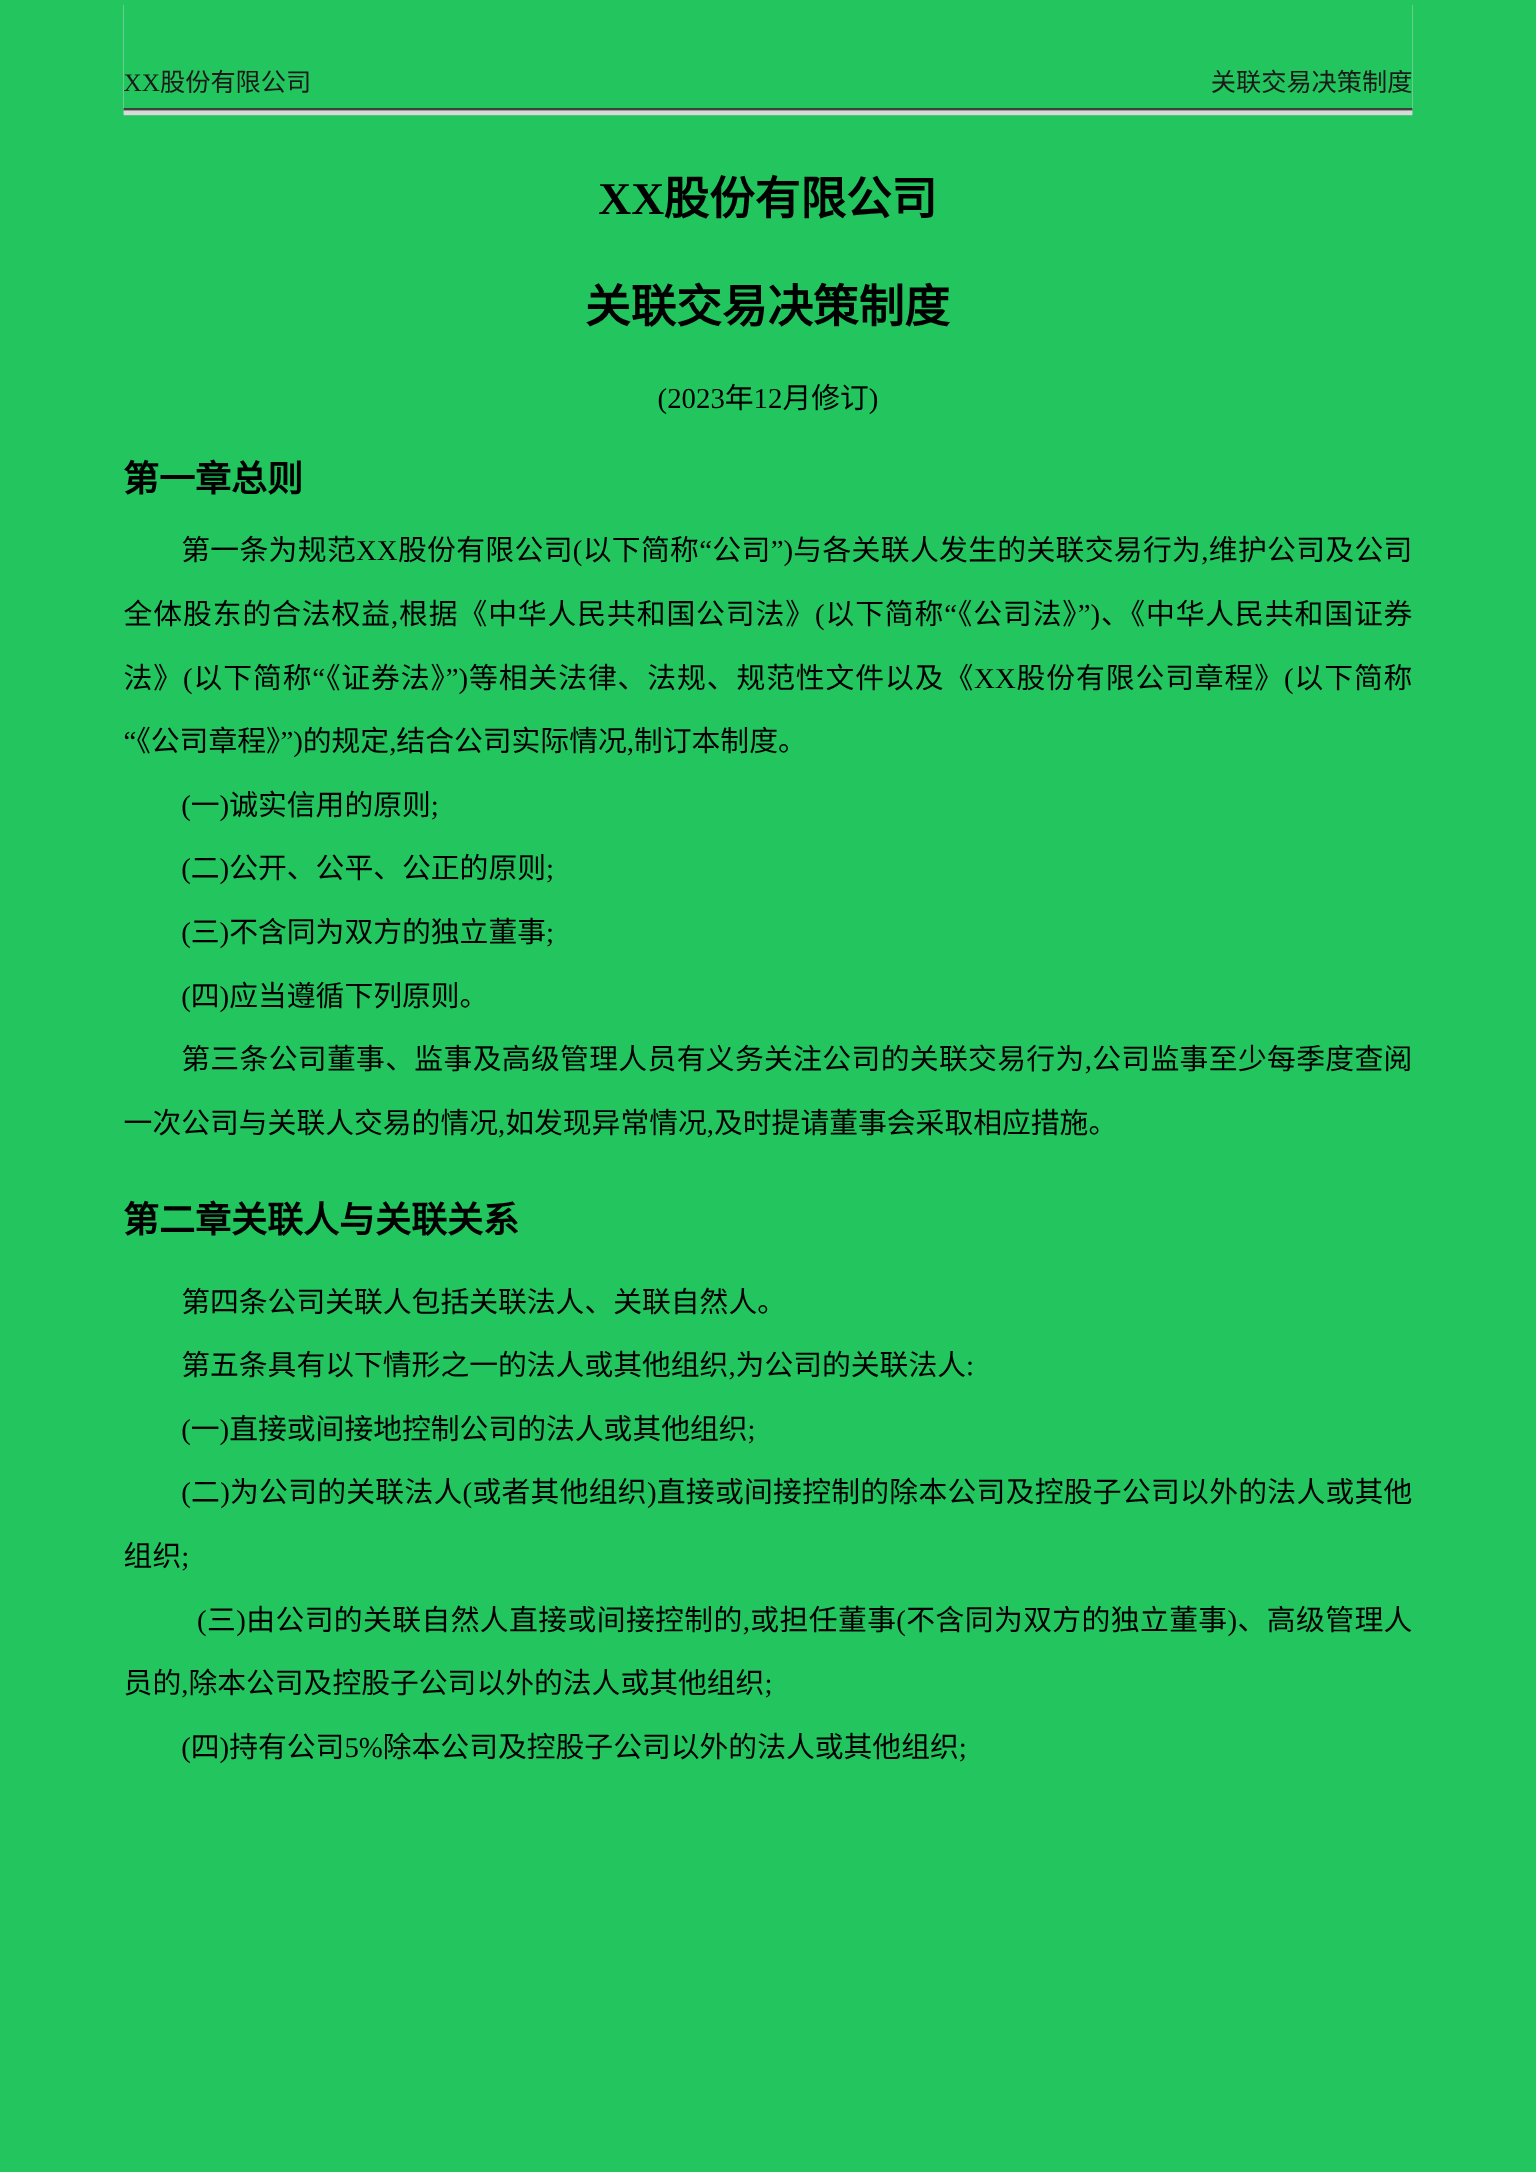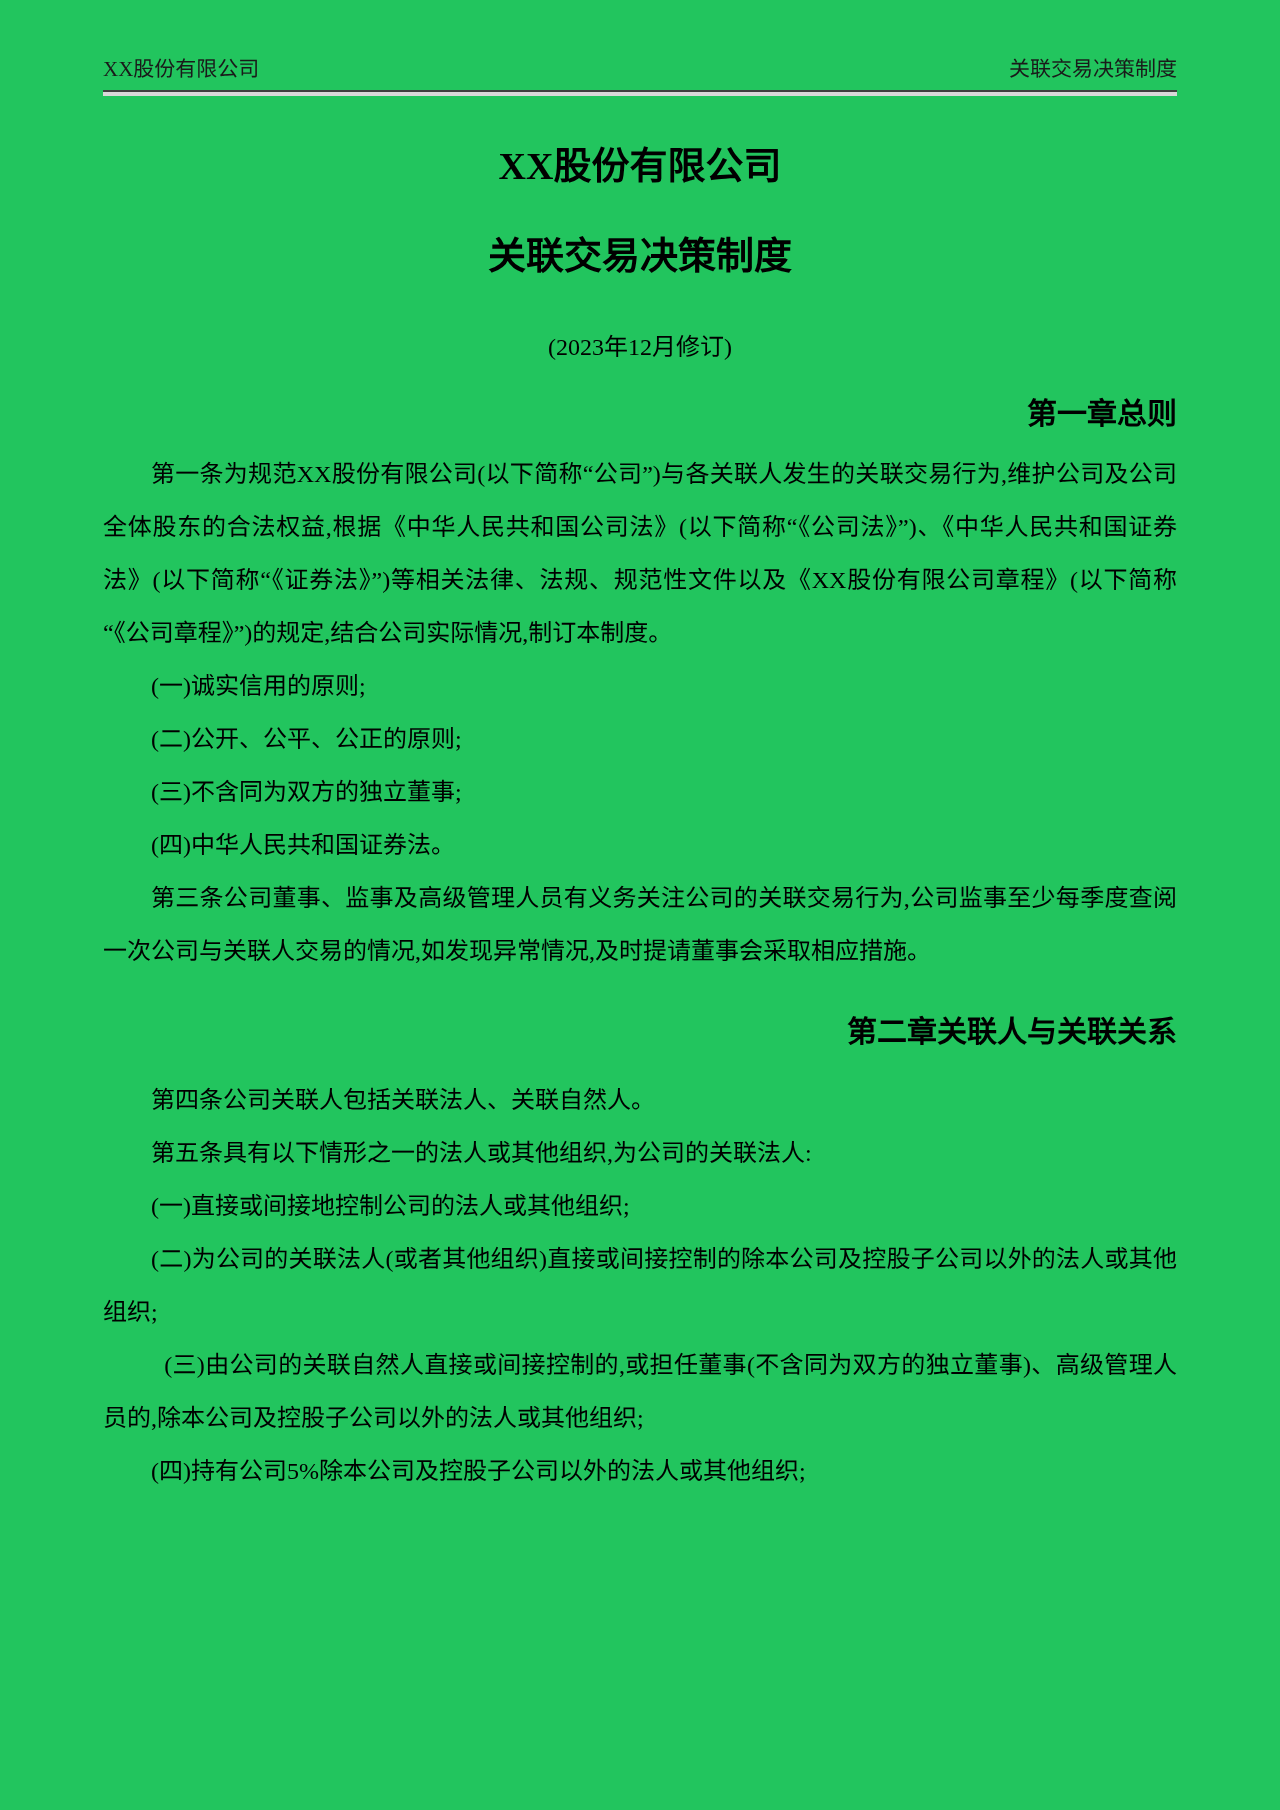--- a/index.html
+++ b/index.html
@@ -12,23 +12,23 @@
   .doc-header {
     display:flex; justify-content:space-between; align-items:flex-end;
     padding-top:56px; padding-bottom:8px;
     border-bottom:2px solid #3f3f3f;
     box-shadow:0 4px 0 #d9d9d9;
     font-size:21px; line-height:26px; color:#1a1a1a;
   }
   .title-block { text-align:center; }
   .doc-title    { font-size:38px; font-weight:bold; margin:52px 0 0; line-height:1.2; }
   .doc-subtitle { font-size:38px; font-weight:bold; margin:44px 0 0; line-height:1.2; }
-  .revision-note{ font-size:24px; margin-top:54px; line-height:1.2; }
+  .revision-note{ font-size:24px; margin-top:40px; line-height:1.2; }
   .chapter-heading {
-    font-size:30px; font-weight:bold; text-align:right;
+    font-size:30px; font-weight:bold; text-align:left;
     margin:34px 0 0; line-height:1.2;
   }
   .chapter-heading.second { margin-top:36px; }
   .doc-body p {
     margin:0; font-size:24px; line-height:53px;
     text-align:justify; text-indent:2em;
     word-break:break-all;
   }
   p.first-para   { margin-top:16px; }
   p.space-before { margin-top:24px; }
@@ -54,21 +54,21 @@
   <div class="doc-body">
 
     <div class="chapter-heading">第一章总则</div>
 
     <p class="first-para"><span class="article-label">第一条</span><span>为规范XX股份有限公司(以下简称“公司”)与各关联人发生的关联交易行为,维护公司及公司全体股东的合法权益,根据《中华人民共和国公司法》(以下简称“《公司法》”)、《中华人民共和国证券法》(以下简称“《证券法》”)等相关法律、法规、规范性文件以及《XX股份有限公司章程》(以下简称“《公司章程》”)的规定,结合公司实际情况,制订本制度。</span></p>
 
 
     <p>(一)诚实信用的原则;</p>
     <p>(二)公开、公平、公正的原则;</p>
     <p>(三)不含同为双方的独立董事;</p>
-    <p>(四)中华人民共和国证券法。</p>
+    <p>(四)应当遵循下列原则。</p>
 
     <p><span class="article-label">第三条</span><span>公司董事、监事及高级管理人员有义务关注公司的关联交易行为,公司监事至少每季度查阅一次公司与关联人交易的情况,如发现异常情况,及时提请董事会采取相应措施。</span></p>
 
     <div class="chapter-heading second">第二章关联人与关联关系</div>
 
     <p class="space-before"><span class="article-label">第四条</span><span>公司关联人包括关联法人、关联自然人。</span></p>
 
     <p><span class="article-label">第五条</span><span>具有以下情形之一的法人或其他组织,为公司的关联法人:</span></p>
 
     <p>(一)直接或间接地控制公司的法人或其他组织;</p>

